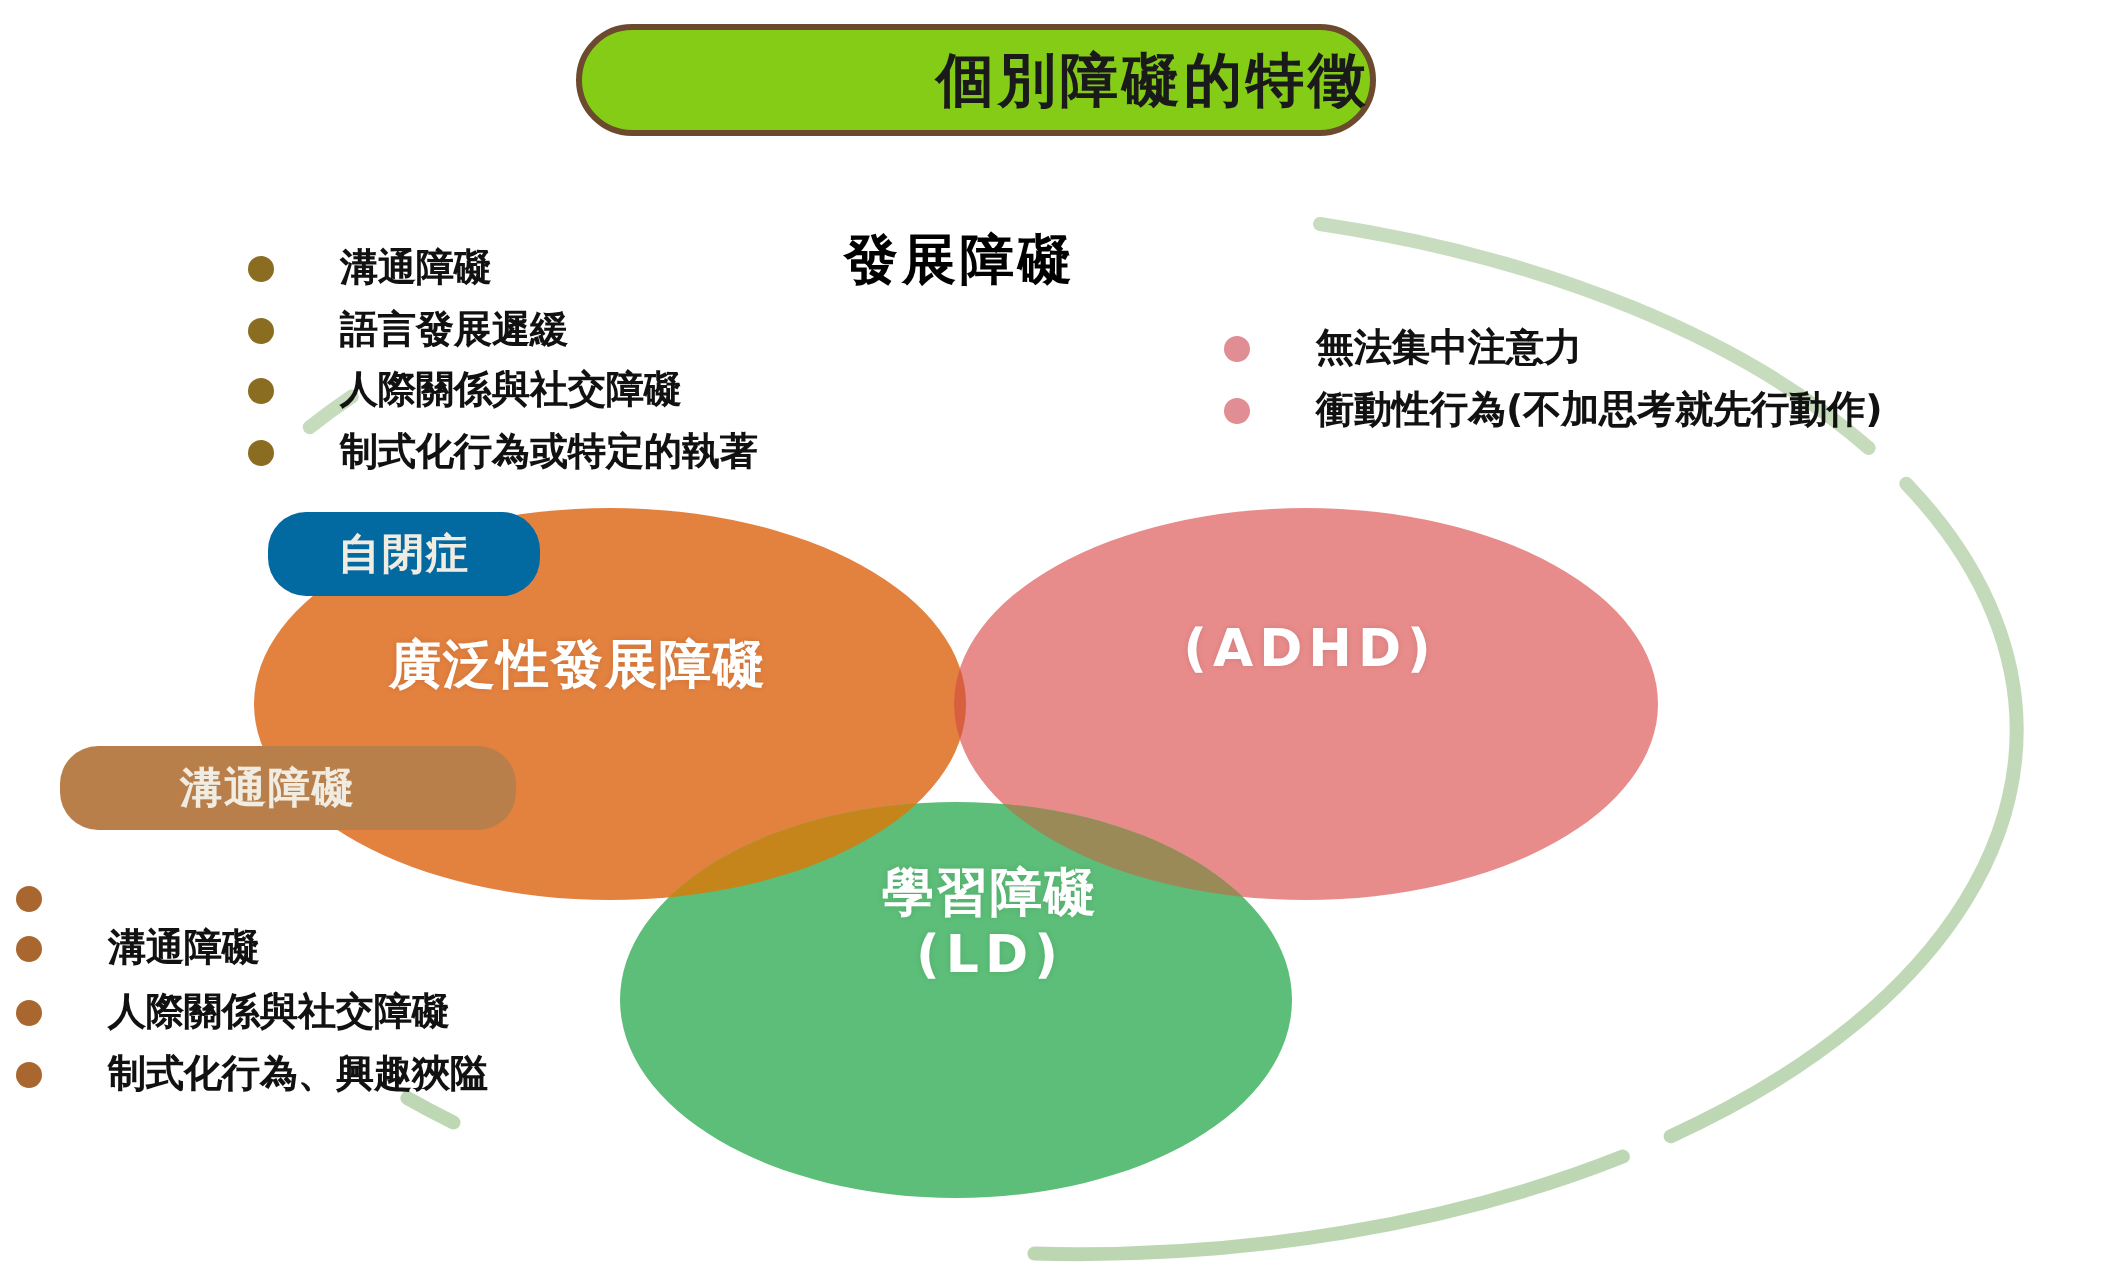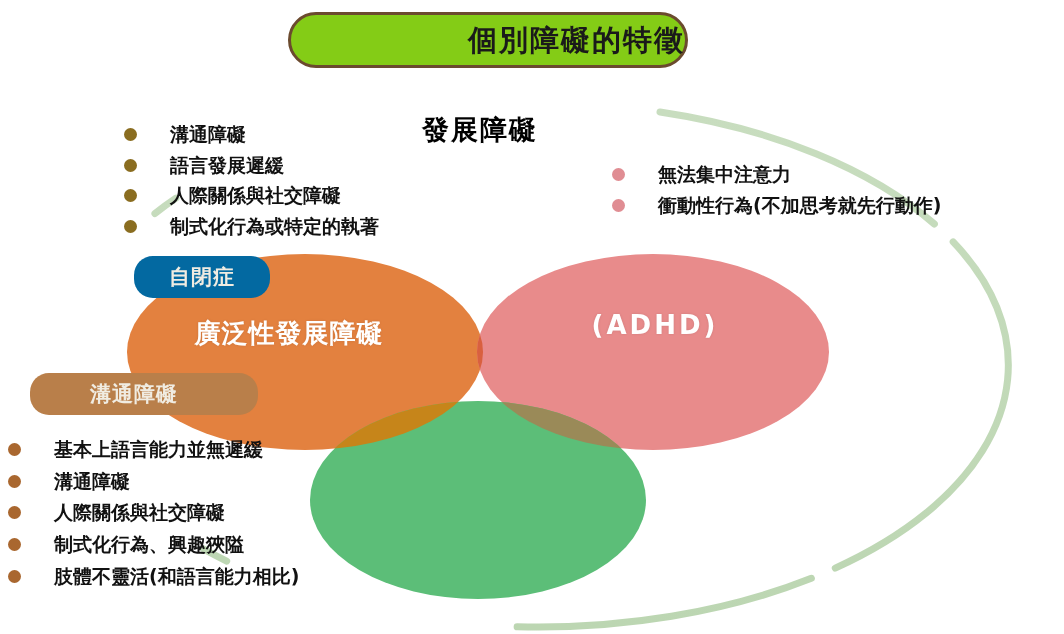--- a/index.html
+++ b/index.html
@@ -253,20 +253,24 @@
   </svg>
 
   <div class="venn-label pdd">
     <span>廣泛性發展障礙</span>
   </div>
 
   <div class="venn-label adhd">
     <span class="sub">(ADHD)</span>
   </div>
 
+  <div class="venn-label ld">
+    <span>學習障礙</span>
+    <span class="sub">(LD)</span>
+  </div>
 
   <div class="subtype-pill autism">
     <span>自閉症</span>
   </div>
   <div class="subtype-pill asperger">
     <span>溝通障礙</span>
   </div>
 
   <div class="bullet-list list-topleft">
     <div class="row">
@@ -294,34 +298,29 @@
     </div>
     <div class="row">
       <span class="dot"></span>
       <span class="txt">衝動性行為(不加思考就先行動作)</span>
     </div>
   </div>
 
   <div class="bullet-list list-bottomleft">
     <div class="row">
       <span class="dot"></span>
-      <span class="txt">基本上語言能力並無遲緩</span>
     </div>
     <div class="row">
       <span class="dot"></span>
       <span class="txt">溝通障礙</span>
     </div>
     <div class="row">
       <span class="dot"></span>
       <span class="txt">人際關係與社交障礙</span>
     </div>
     <div class="row">
       <span class="dot"></span>
       <span class="txt">制式化行為、興趣狹隘</span>
     </div>
-    <div class="row">
-      <span class="dot"></span>
-      <span class="txt">肢體不靈活(和語言能力相比)</span>
-    </div>
   </div>
 
 
 </div>
 
 </body></html>

